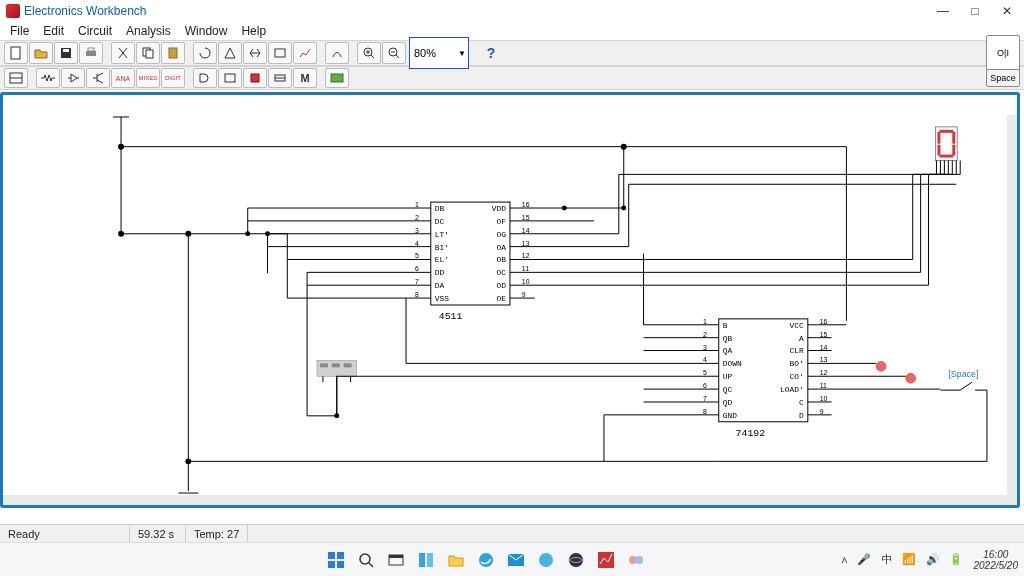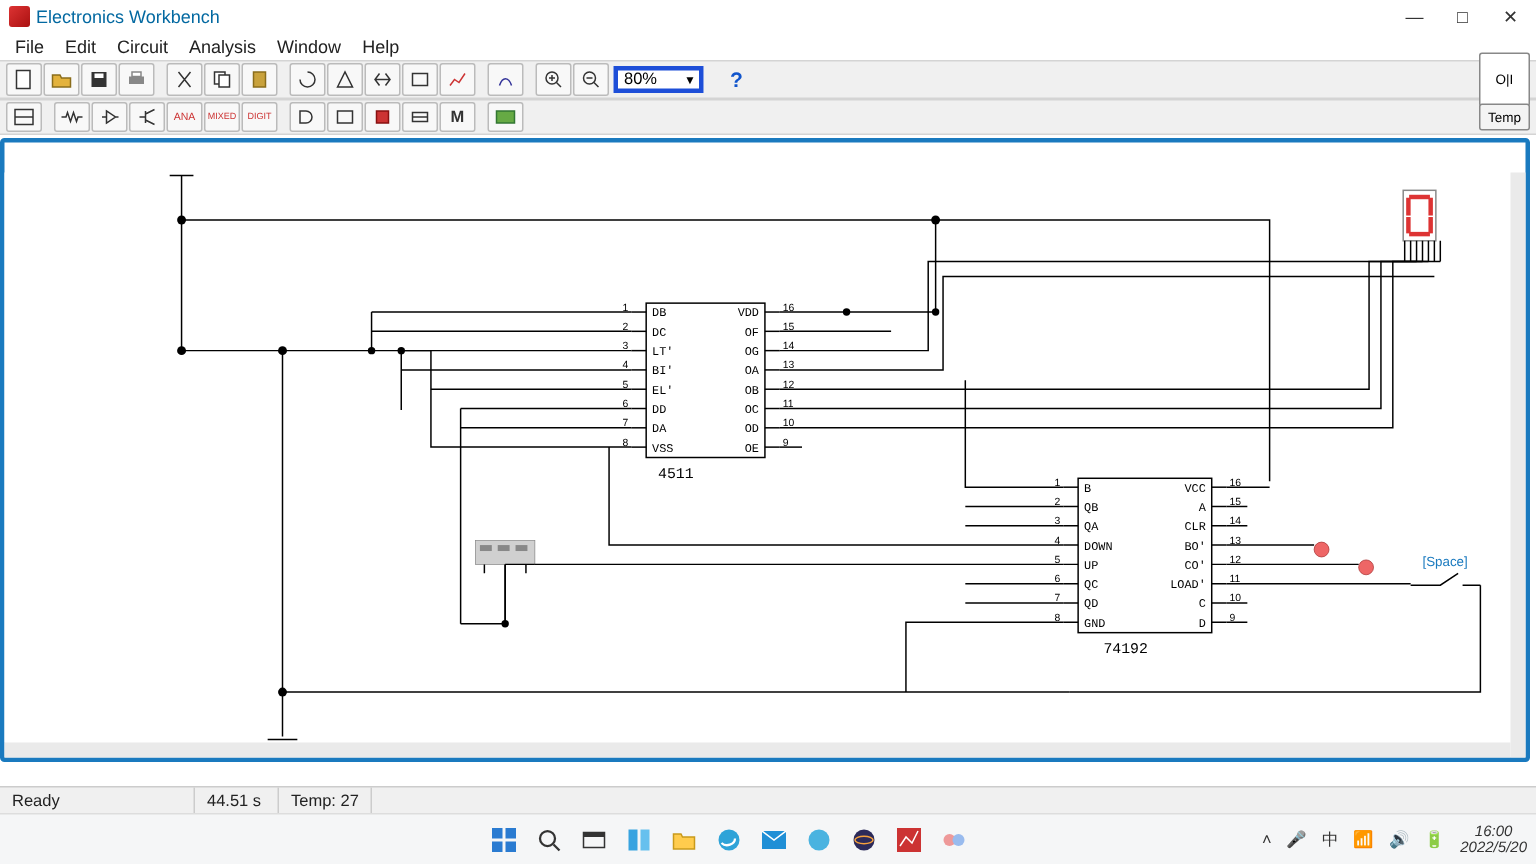--- a/index.html
+++ b/index.html
@@ -13,21 +13,21 @@
   .win-btn { width: 14px; height: 14px; display: flex; align-items: center; justify-content: center; font-size: 12px; color: #333; cursor: pointer; }
 
   
   .menubar { height: 18px; display: flex; align-items: center; gap: 2px; padding: 0 4px; background: #fff; }
   .menubar span { padding: 1px 6px; font-size: 12px; color: #222; cursor: pointer; }
 
   
   .toolbar { display: flex; align-items: center; gap: 1px; padding: 2px 4px; background: #f0f0f0; border-top: 1px solid #d4d4d4; border-bottom: 1px solid #d4d4d4; height: 26px; }
   .tbtn { width: 24px; height: 22px; background: #f8f8f8; border: 1px solid #bbb; display: flex; align-items: center; justify-content: center; font-size: 11px; color: #333; cursor: pointer; border-radius: 2px; }
   .tbtn svg { pointer-events: none; }
-  .zoom-select { width: 60px; height: 18px; border: 3px solid #1d4ed8; background: #fff; font-size: 11px; padding-left: 4px; display: flex; align-items: center; justify-content: space-between; margin-left: 2px; gap: 16px; }
+  .zoom-select { width: 60px; height: 32px; border: 1px solid #1d4ed8; background: #fff; font-size: 11px; padding-left: 4px; display: flex; align-items: center; justify-content: space-between; margin-left: 2px; gap: 16px; }
   .zoom-select .arrow { font-size: 8px; padding-right: 2px; }
   .help-btn { width: 22px; height: 20px; display: flex; align-items: center; justify-content: center; color: #1155cc; font-weight: bold; font-size: 14px; margin-left: 10px; cursor: pointer; }
   .sim-switch { margin-left: auto; width: 34px; height: 36px; border: 1px solid #888; background: #fff; display: flex; align-items: center; justify-content: center; font-size: 9px; border-radius: 2px; cursor: pointer; }
   .pause-btn { margin-left: auto; width: 34px; height: 18px; border: 1px solid #888; background: #f4f4f4; display: flex; align-items: center; justify-content: center; font-size: 9px; border-radius: 2px; cursor: pointer; }
   .tsep { width: 6px; }
 
   .toolbar2 { height: 24px; }
   .tbtn-sm { width: 24px; height: 20px; background: #f8f8f8; border: 1px solid #bbb; display: flex; align-items: center; justify-content: center; font-size: 8px; color: #333; cursor: pointer; border-radius: 2px; }
 
   
@@ -236,21 +236,21 @@
         <path d="M2 5h10" stroke="#333"></path>
       </svg>
     </div>
   <div class="tbtn-sm" style="font-weight:bold;font-size:11px;">M</div>
   <div class="tsep"></div>
   <div class="tbtn-sm">
       <svg width="14" height="10">
         <rect x="1" y="1" width="12" height="8" fill="#6a4" stroke="#373"></rect>
       </svg>
     </div>
-  <div class="pause-btn">Temp</div>
+  <div class="pause-btn">Space</div>
 </div>
 
 <div class="docwin">
 
   <div class="canvas">
     <svg class="schematic" viewBox="0 0 1000 384">
 
       <path class="wire" d="M112 2 v30 M104 2 h16"></path>
       <circle class="junction" cx="112" cy="32" r="3"></circle>
       <path class="wire" d="M112 32 H845 V208"></path>
@@ -464,21 +464,21 @@
       <circle class="junction" cx="710" cy="350" r="0"></circle>
 
     </svg>
   </div>
   <div class="scroll-v"></div>
   <div class="scroll-h"></div>
 </div>
 
 <div class="statusbar">
   <div class="cell">Ready</div>
-  <div class="cell">44.51 s</div>
+  <div class="cell">59.32 s</div>
   <div class="cell">Temp:  27</div>
 </div>
 
 <div class="taskbar">
   <div class="task-center">
     <div class="tb-icon">
         <svg width="16" height="16">
           <rect x="0" y="0" width="7" height="7" fill="#2a7bd1"></rect>
           <rect x="9" y="0" width="7" height="7" fill="#2a7bd1"></rect>
           <rect x="0" y="9" width="7" height="7" fill="#2a7bd1"></rect>

